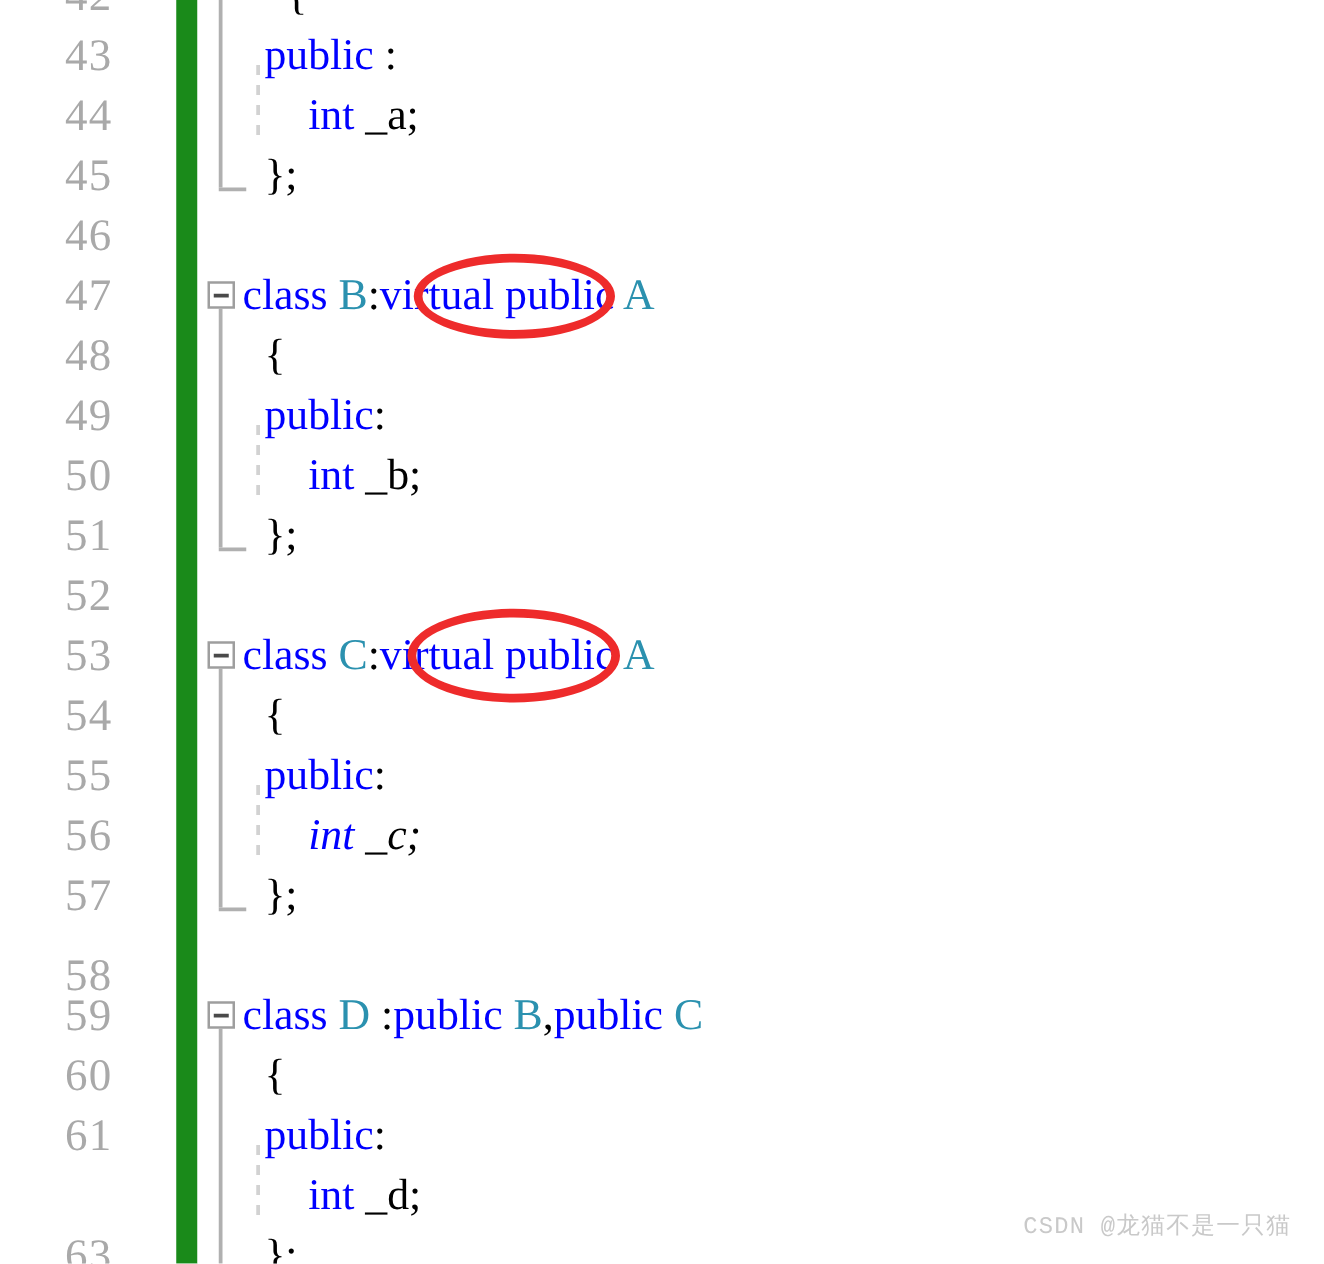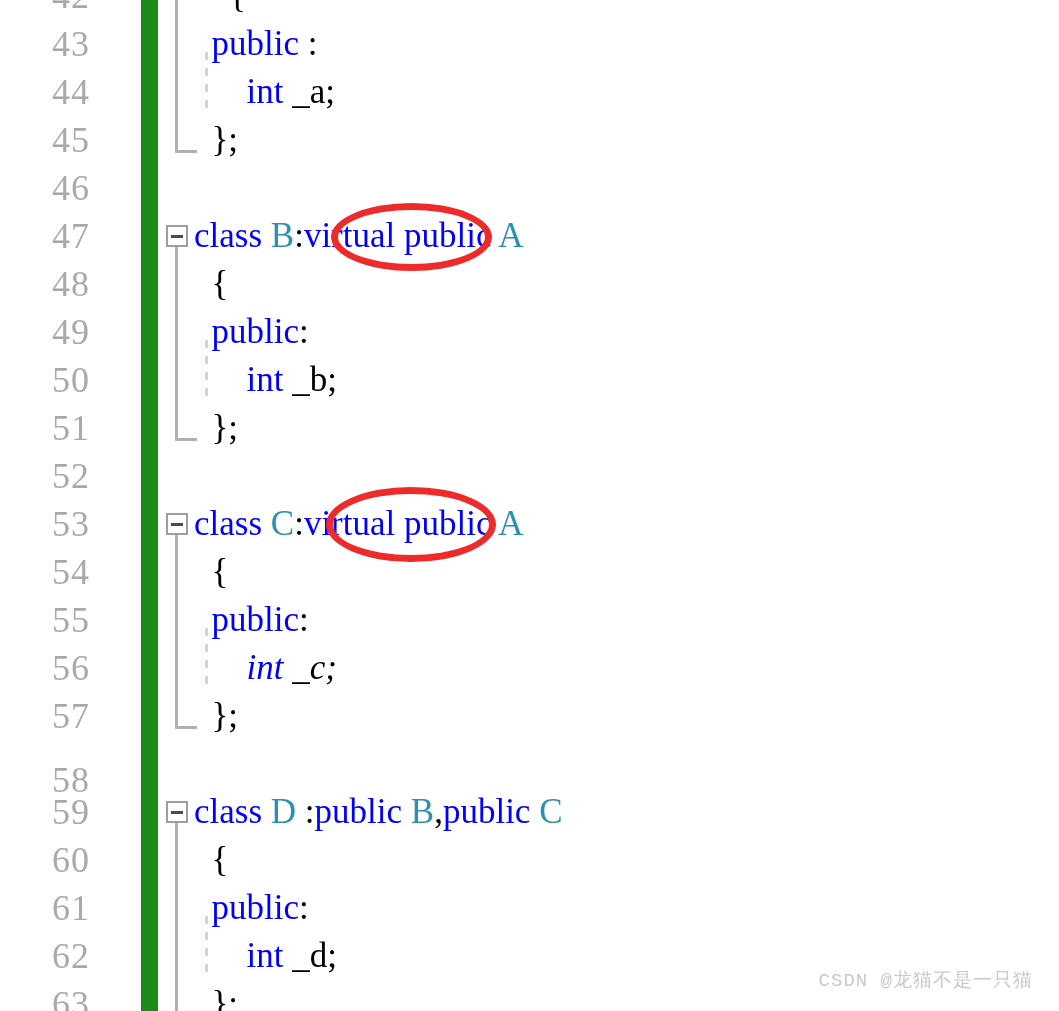--- a/index.html
+++ b/index.html
@@ -157,21 +157,20 @@
       <div class="lineno" style="top: 452px;">52</div>
       <div class="lineno" style="top: 500px;">53</div>
       <div class="lineno" style="top: 548px;">54</div>
       <div class="lineno" style="top: 596px;">55</div>
       <div class="lineno" style="top: 644px;">56</div>
       <div class="lineno" style="top: 692px;">57</div>
       <div class="lineno" style="top: 756px;">58</div>
       <div class="lineno" style="top: 788px;">59</div>
       <div class="lineno" style="top: 836px;">60</div>
       <div class="lineno" style="top: 884px;">61</div>
-      <div class="lineno" style="top: 932px;">62</div>
       <div class="lineno" style="top: 980px;">63</div>
     </div>
 
   <div class="changebar"></div>
 
   <div class="code-surface">
 
     <div class="outline-v" style="left:17px; top:-28px; height:178px;"></div>
     <div class="outline-elbow" style="left:17px; top:150px; width:22px;"></div>
 

